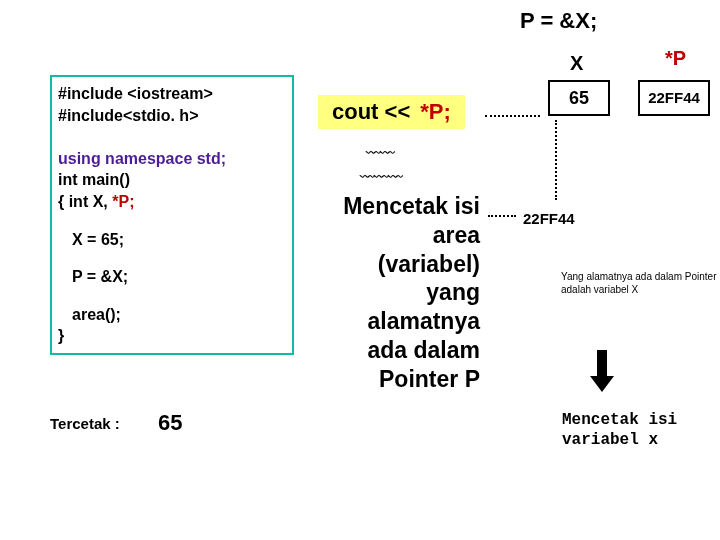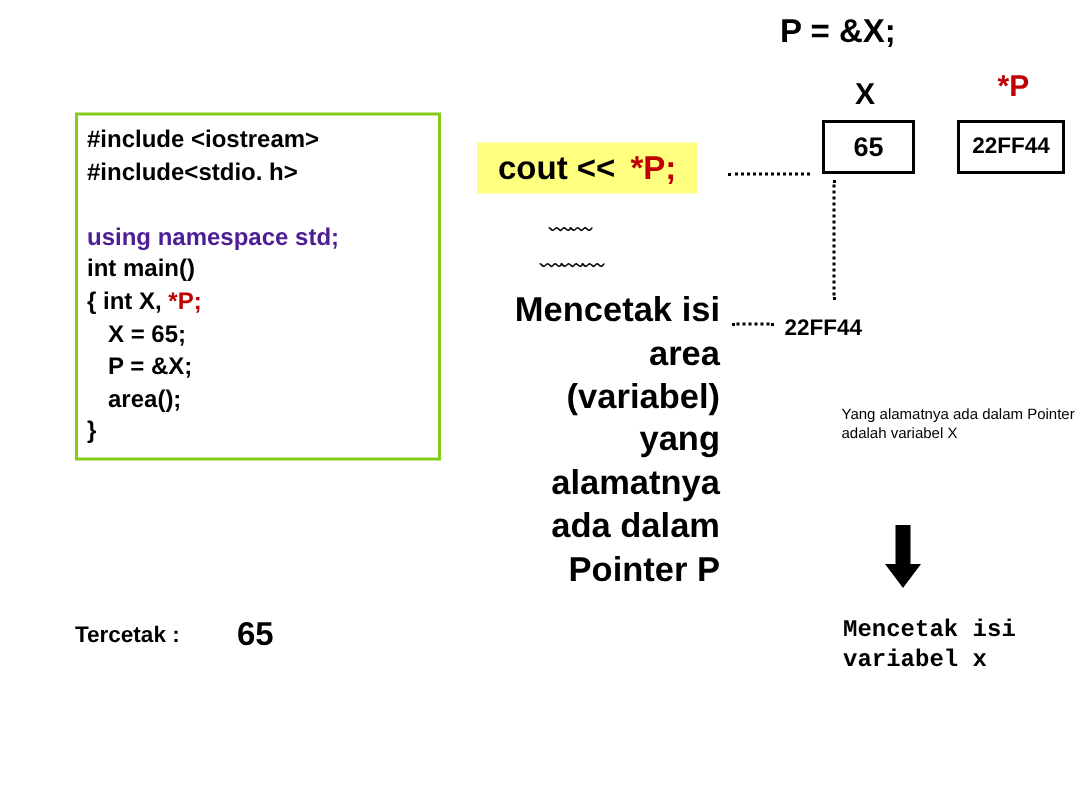--- a/index.html
+++ b/index.html
@@ -18,27 +18,27 @@
     position: absolute;
     top: 8px;
     left: 520px;
     font-size: 22px;
   }
   .codebox {
     position: absolute;
     top: 75px;
     left: 50px;
     width: 228px;
-    border: 2px solid #84cc16;
+    border: 2px solid #14b8a6;
     padding: 6px 6px;
     font-size: 16px;
     line-height: 1.35;
     white-space: nowrap;
   }
-  .indent { padding-left: 14px; display: block; }
+  .indent { padding-left: 14px; display: block; margin-top: 16px; }
   .red { color: #c00000; }
   .blue { color: #4c1d95; }
 
   .cout-box {
     position: absolute;
     top: 95px;
     left: 318px;
     background: #ffff80;
     padding: 4px 14px;
     font-size: 22px;

